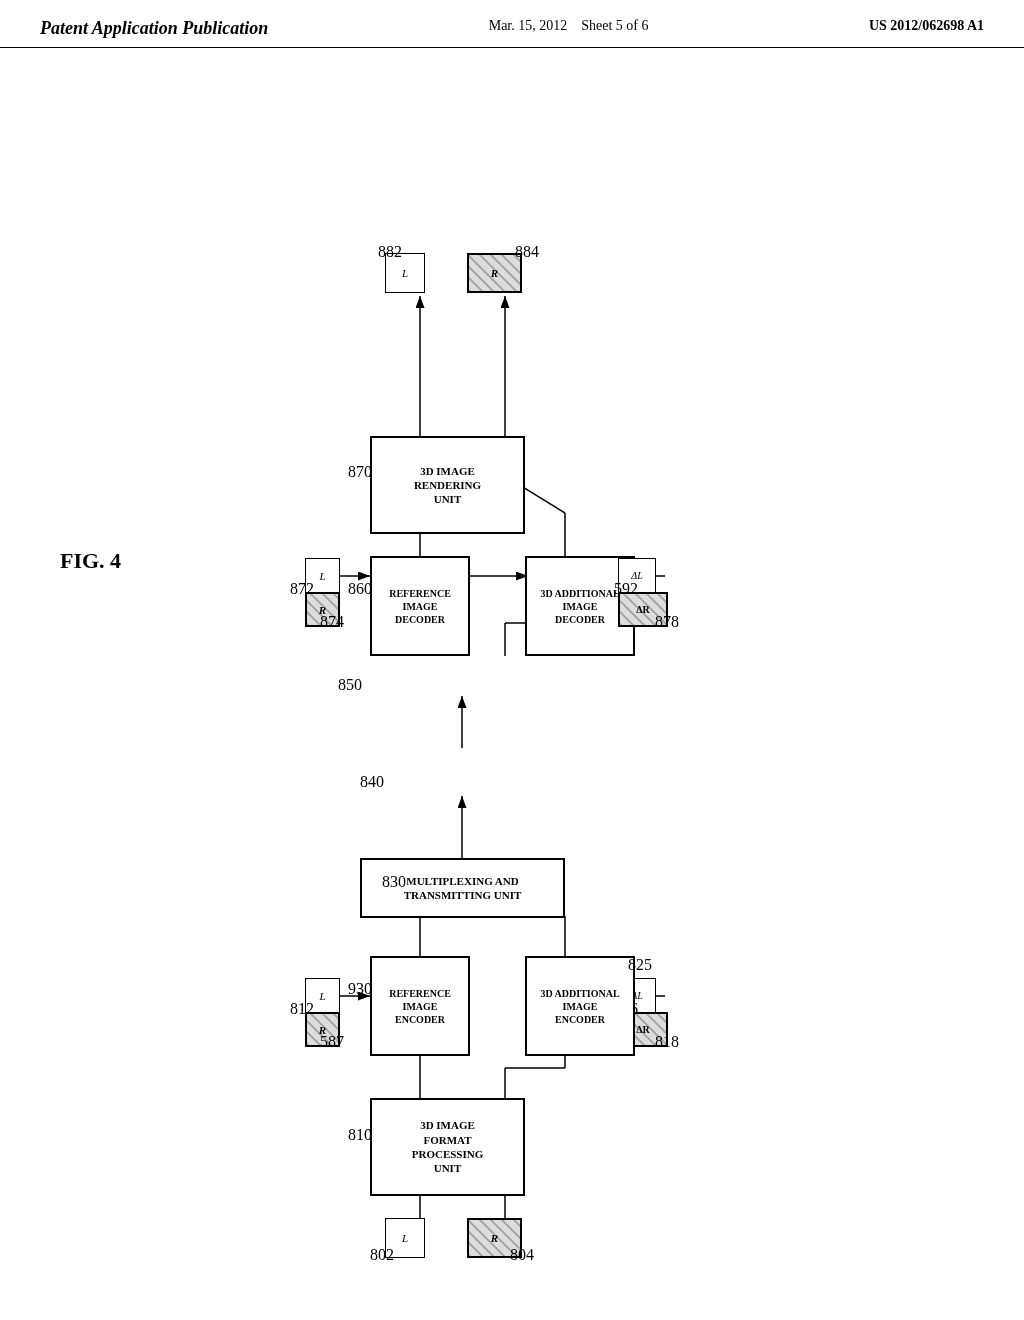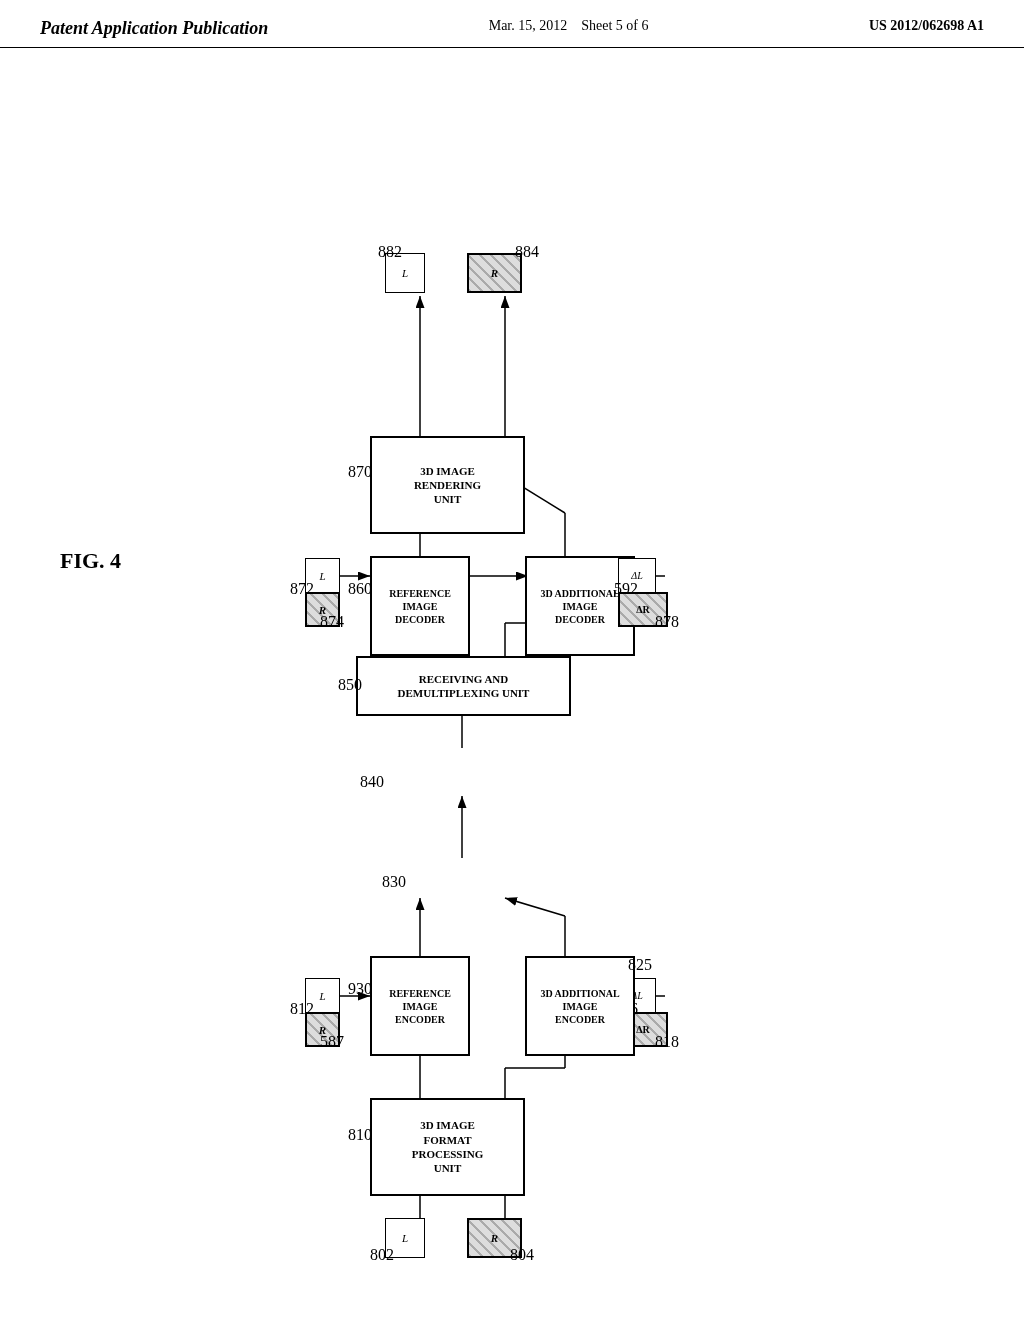--- a/index.html
+++ b/index.html
@@ -242,28 +242,28 @@
   </div>
   <div class="lbl" style="left:348px; top:922px;">930</div>
 
   <div class="box" style="left:525px; top:898px; width:110px; height:100px; white-space:pre-line; font-size:10px;">
     <span>3D ADDITIONAL
 IMAGE
 ENCODER</span>
   </div>
   <div class="lbl" style="left:628px; top:898px;">825</div>
 
+  <div class="box" style="left:360px; top:800px; width:205px; height:60px; font-size:11px; white-space:pre-line;">
+    <span>MULTIPLEXING AND
+TRANSMITTING UNIT</span>
+  </div>
   <div class="lbl" style="left:338px; top:815px;margin-left:44px;">830</div>
 
   <div class="lbl" style="left:360px; top:715px;">840</div>
 
-  <div class="box" style="left:356px; top:598px; width:215px; height:60px; font-size:11px; white-space:pre-line;">
-    <span>RECEIVING AND
-DEMULTIPLEXING UNIT</span>
-  </div>
   <div class="lbl" style="left:338px; top:618px;">850</div>
 
   <div class="box" style="left:370px; top:498px; width:100px; height:100px; white-space:pre-line; font-size:10px;">
     <span>REFERENCE
 IMAGE
 DECODER</span>
   </div>
   <div class="lbl" style="left:348px; top:522px;">860</div>
 
   <div class="box" style="left:525px; top:498px; width:110px; height:100px; white-space:pre-line; font-size:10px;">

